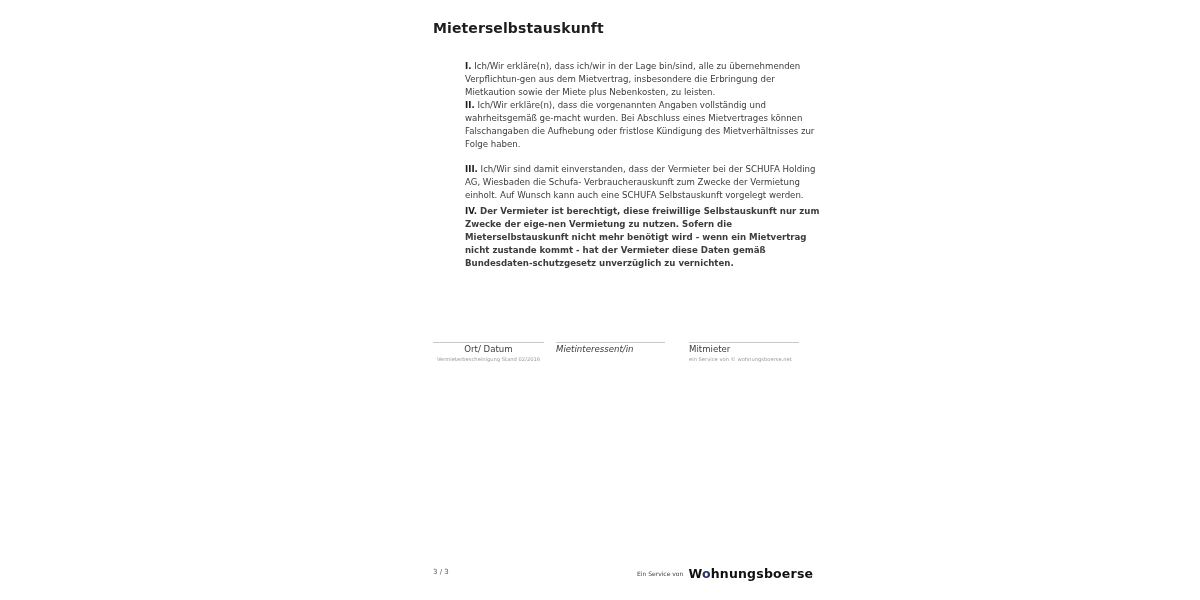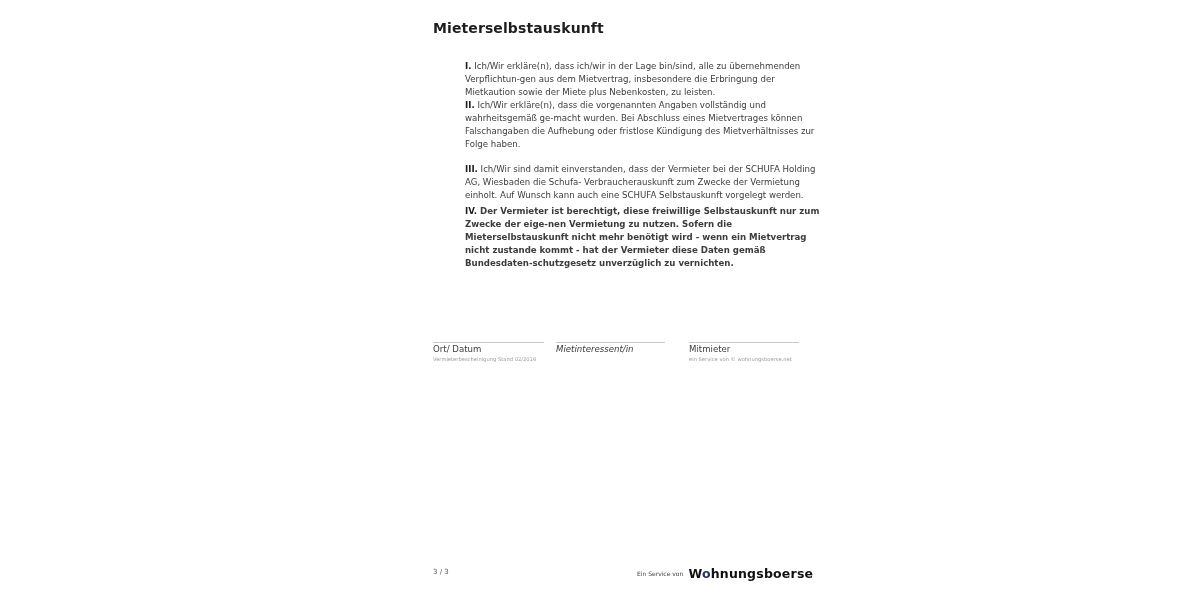--- a/index.html
+++ b/index.html
@@ -35,21 +35,21 @@
   </div>
   <div class="para" style="top:163px;">
     <b>III.</b>
     <span>Ich/Wir sind damit einverstanden, dass der Vermieter bei der SCHUFA Holding AG, Wiesbaden die Schufa- Verbraucherauskunft zum Zwecke der Vermietung einholt. Auf Wunsch kann auch eine SCHUFA Selbstauskunft vorgelegt werden.</span>
   </div>
   <div class="para" style="top:205px;font-weight:bold;">
     <b>IV.</b>
     <span>Der Vermieter ist berechtigt, diese freiwillige Selbstauskunft nur zum Zwecke der eige-nen Vermietung zu nutzen. Sofern die Mieterselbstauskunft nicht mehr benötigt wird - wenn ein Mietvertrag nicht zustande kommt - hat der Vermieter diese Daten gemäß Bundesdaten-schutzgesetz unverzüglich zu vernichten.</span>
   </div>
 
-  <div class="sig" style="left:0; width:111px;">
+  <div class="sig" style="left:0; width:111px;text-align:center;">
     <div class="line"></div>
     <div class="label">Ort/ Datum</div>
     <div class="sub">Vermieterbescheinigung Stand 02/2016</div>
   </div>
   <div class="sig" style="left:123px; width:109px;font-style:italic;">
     <div class="line"></div>
     <div class="label">Mietinteressent/in</div>
     <div class="sub"></div>
   </div>
   <div class="sig" style="left:256px; width:110px;">

